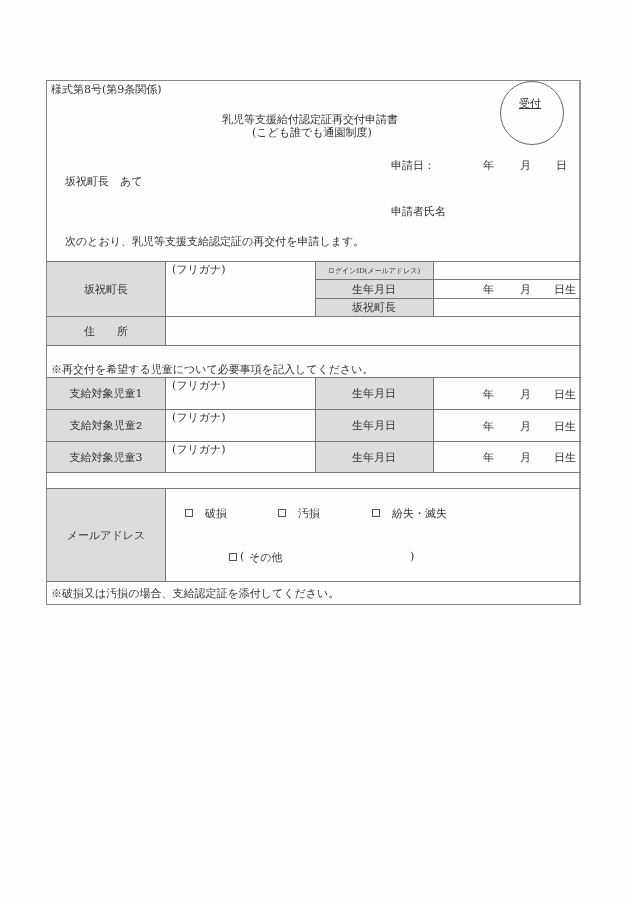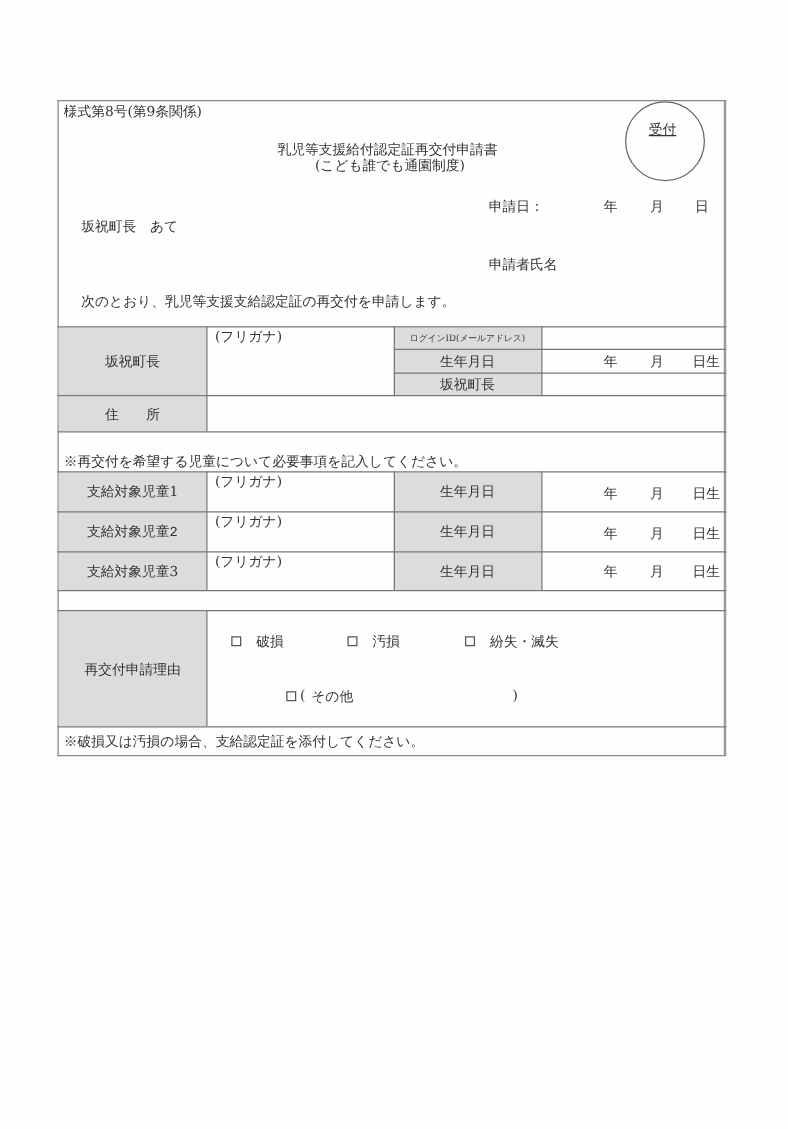--- a/index.html
+++ b/index.html
@@ -105,21 +105,21 @@
 <div class="abs" style="left:554px;top:419px;">日生</div>
 
 <div class="cell-label" style="left:47px;top:442px;width:118px;height:30px;">支給対象児童3</div>
 <div class="abs" style="left:172px;top:442px;">(フリガナ)</div>
 <div class="abs" style="left:166px;top:454px;width:148px;height:17px;"></div>
 <div class="cell-label" style="left:315px;top:442px;width:118px;height:30px;">生年月日</div>
 <div class="abs" style="left:483px;top:450px;">年</div>
 <div class="abs" style="left:520px;top:450px;">月</div>
 <div class="abs" style="left:554px;top:450px;">日生</div>
 
-<div class="cell-label" style="left:47px;top:489px;width:118px;height:92px;">再交付申請理由</div>
+<div class="cell-label" style="left:47px;top:489px;width:118px;height:92px;">メールアドレス</div>
 
 <div class="abs" style="left:185px;top:506px;">
   <span class="checkbox"></span><span>破損</span>
 </div>
 <div class="abs" style="left:278px;top:506px;">
   <span class="checkbox"></span><span>汚損</span>
 </div>
 <div class="abs" style="left:372px;top:506px;">
   <span class="checkbox"></span><span>紛失・滅失</span>
 </div>

